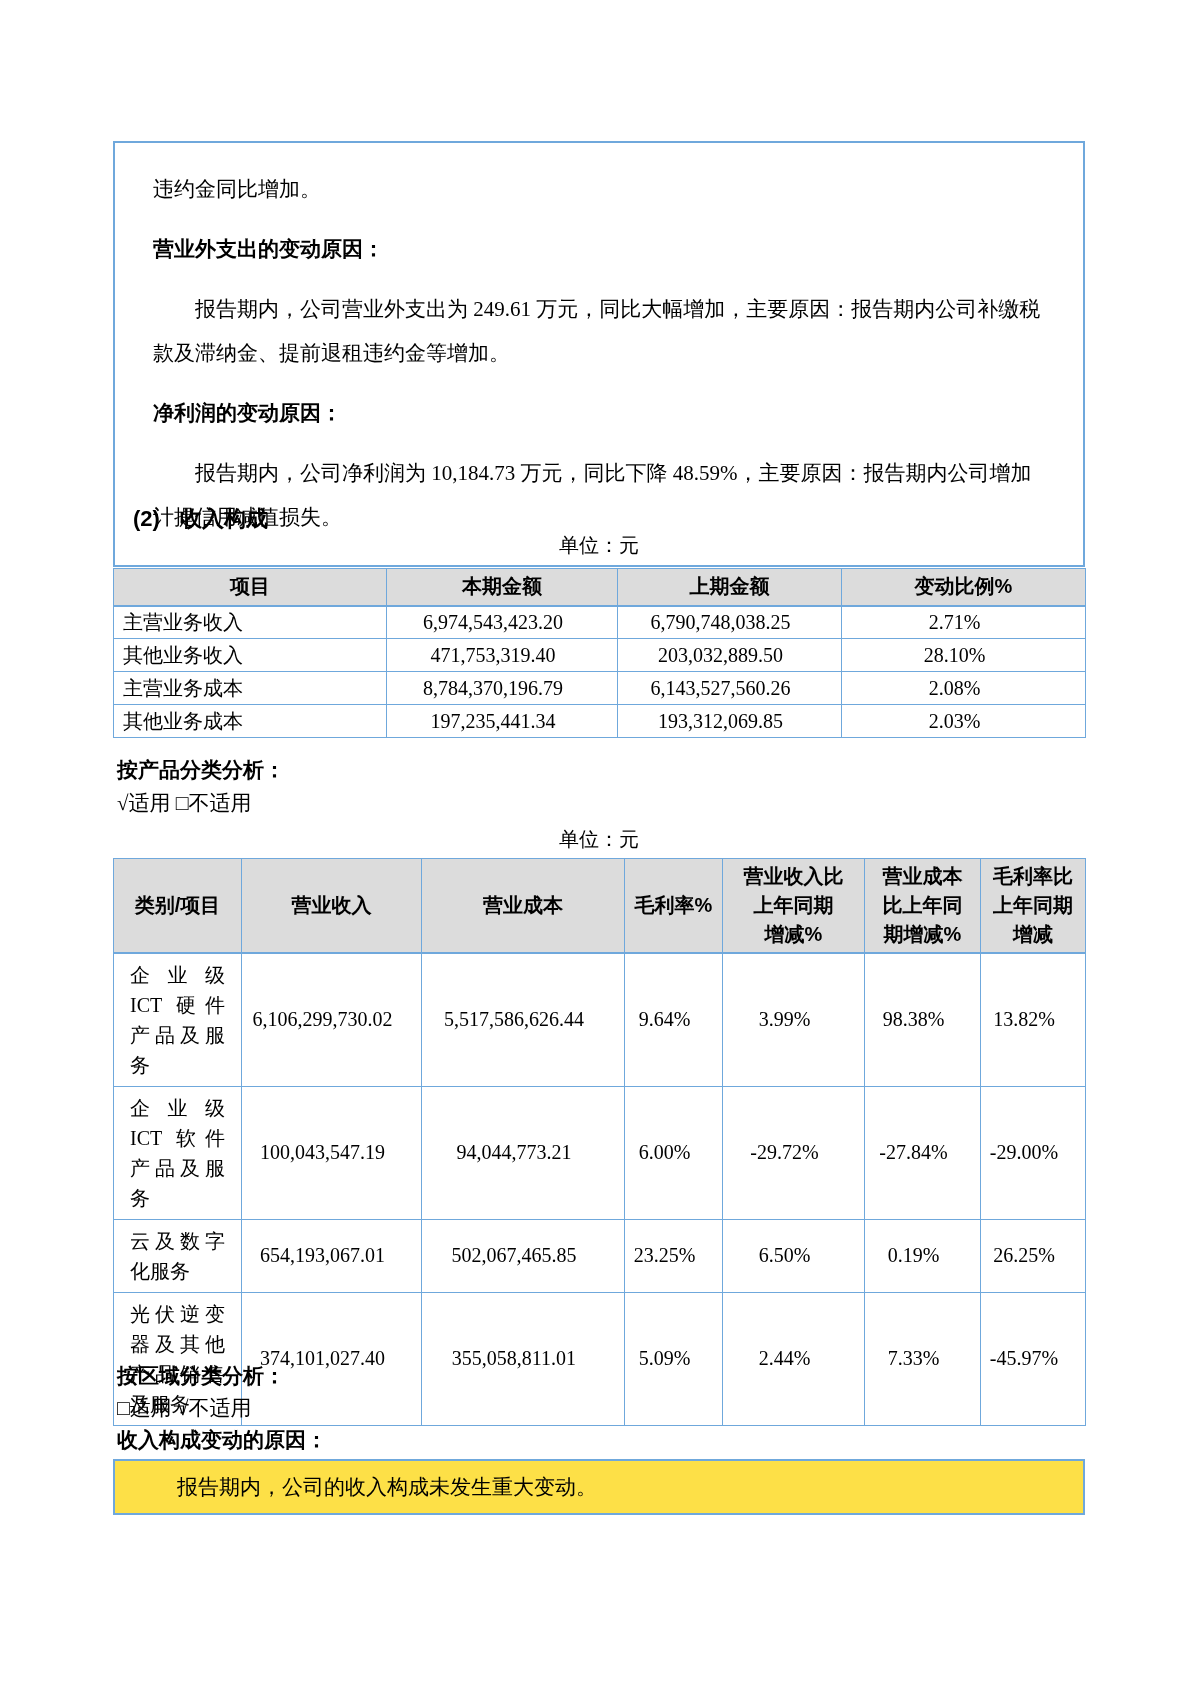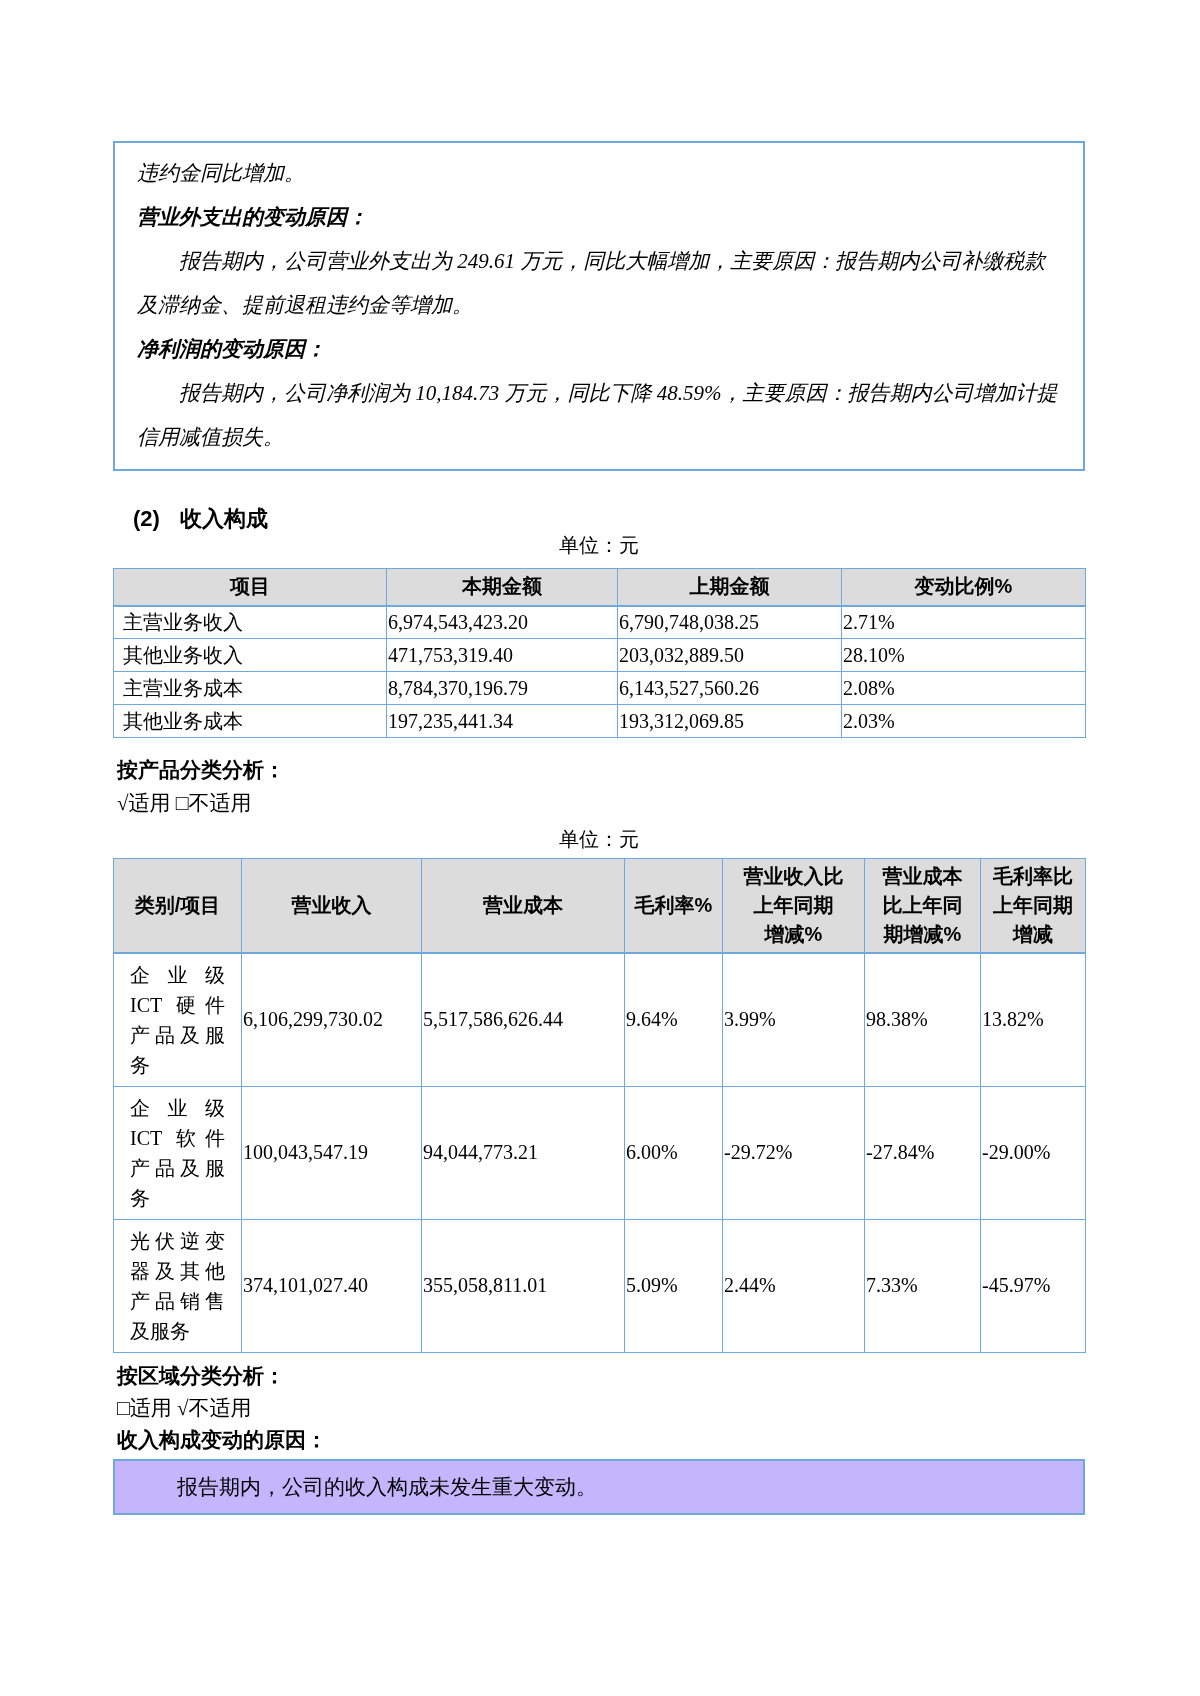--- a/index.html
+++ b/index.html
@@ -9,21 +9,21 @@
     overflow:hidden;
   }
   .bh { font-family:"Liberation Sans","DejaVu Sans",sans-serif; font-weight:bold; }
 
   
   .remarks-box {
     position:absolute; left:113px; top:141px; width:972px; box-sizing:border-box;
     border:2px solid #6fa8dc; background:#fff; padding:8px 22px 10px 22px;
     font-size:21px; line-height:44px;
   }
-  .remarks-box p { margin:0;font-style:italic; }
+  .remarks-box p { margin:16px; }
   .p-indent { text-indent:2em; }
 
   .sec-heading {
     position:absolute; left:133px; top:504px;
     font-family:"Liberation Sans","DejaVu Sans",sans-serif; font-weight:bold; font-size:22px;
   }
   .sec-heading .sec-title { margin-left:20px; }
 
   .unit-label {
     position:absolute; left:113px; width:972px; text-align:center; font-size:20px;
@@ -37,21 +37,21 @@
 
   th {
     background:#dcdcdc; border:1px solid #6fa8dc; border-bottom:2px solid #6fa8dc;
     font-family:"Liberation Sans","DejaVu Sans",sans-serif; font-weight:bold;
     font-size:20px; text-align:center; padding:0 4px; box-sizing:border-box;
   }
   td { border:1px solid #6fa8dc; font-size:20px; vertical-align:middle; box-sizing:border-box; }
   .t1 th { height:37px; }
   .t1 td { height:33px; }
   td.label { text-align:left; padding-left:9px; }
-  td.num { text-align:left; padding-right:19px; }
+  td.num { text-align:center; padding-right:19px; }
 
   .t2 th { height:94px; line-height:29px; white-space:pre-line; }
   .t2 td.cat { text-align:justify; text-justify:inter-character; padding:6px 16px; line-height:30px; }
   .t2 tr.r1 { height:98px; }
   .t2 tr.r2 { height:96px; }
   .t2 tr.r3 { height:68px; }
   .t2 tr.r4 { height:116px; }
 
   .analysis-label {
     position:absolute; left:117px;
@@ -60,21 +60,21 @@
   .prod-label   { top:756px; }
   .region-label { top:1362px; }
   .reason-label { top:1426px; }
 
   .applicability { position:absolute; left:117px; font-size:21px; white-space:pre; }
   .prod-app   { top:789px; }
   .region-app { top:1394px; }
 
   .reason-box {
     position:absolute; left:113px; top:1459px; width:972px; box-sizing:border-box;
-    border:2px solid #6fa8dc; background:#c4b5fd; padding:13px 20px;
+    border:2px solid #6fa8dc; background:#fde047; padding:13px 20px;
     font-size:21px; line-height:26px;
   }
   .reason-box p { margin:0; text-indent:2em; }
 </style>
 </head>
 <body>
 
 <div class="page">
 
   <div class="remarks-box">
@@ -174,20 +174,29 @@
     </tr>
     <tr class="r2">
       <td class="cat">企业级 ICT 软件产品及服务</td>
       <td class="num">100,043,547.19</td>
       <td class="num">94,044,773.21</td>
       <td class="num">6.00%</td>
       <td class="num">-29.72%</td>
       <td class="num">-27.84%</td>
       <td class="num">-29.00%</td>
     </tr>
+    <tr class="r3">
+      <td class="cat">云及数字化服务</td>
+      <td class="num">654,193,067.01</td>
+      <td class="num">502,067,465.85</td>
+      <td class="num">23.25%</td>
+      <td class="num">6.50%</td>
+      <td class="num">0.19%</td>
+      <td class="num">26.25%</td>
+    </tr>
     <tr class="r4">
       <td class="cat">光伏逆变器及其他产品销售及服务</td>
       <td class="num">374,101,027.40</td>
       <td class="num">355,058,811.01</td>
       <td class="num">5.09%</td>
       <td class="num">2.44%</td>
       <td class="num">7.33%</td>
       <td class="num">-45.97%</td>
     </tr>
   </tbody>

